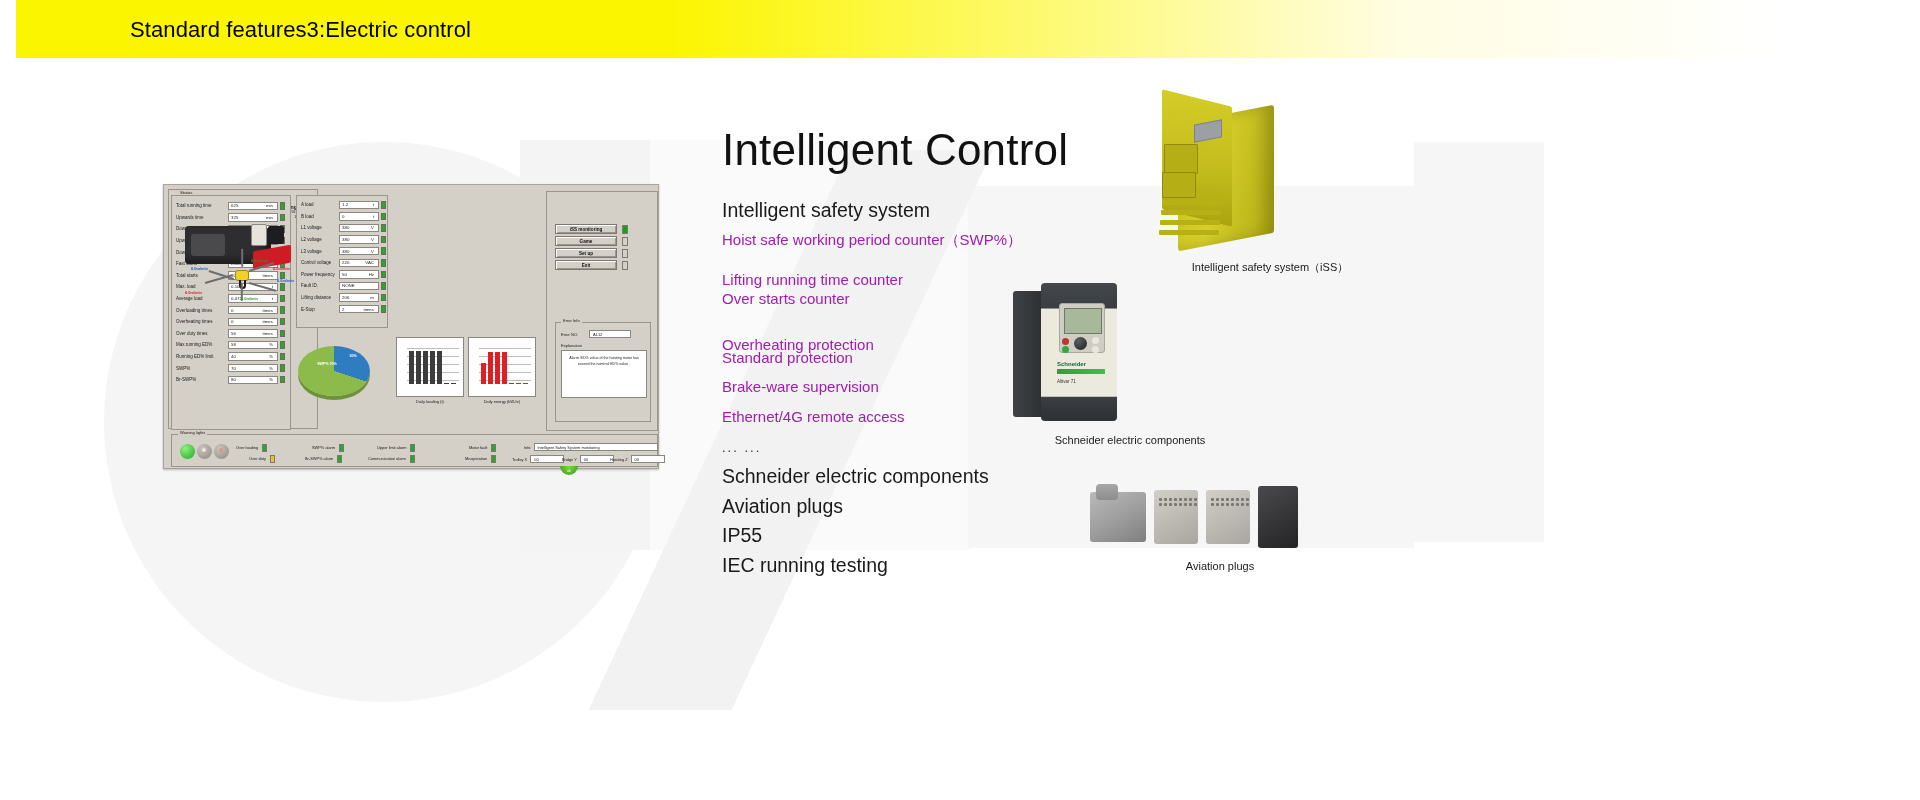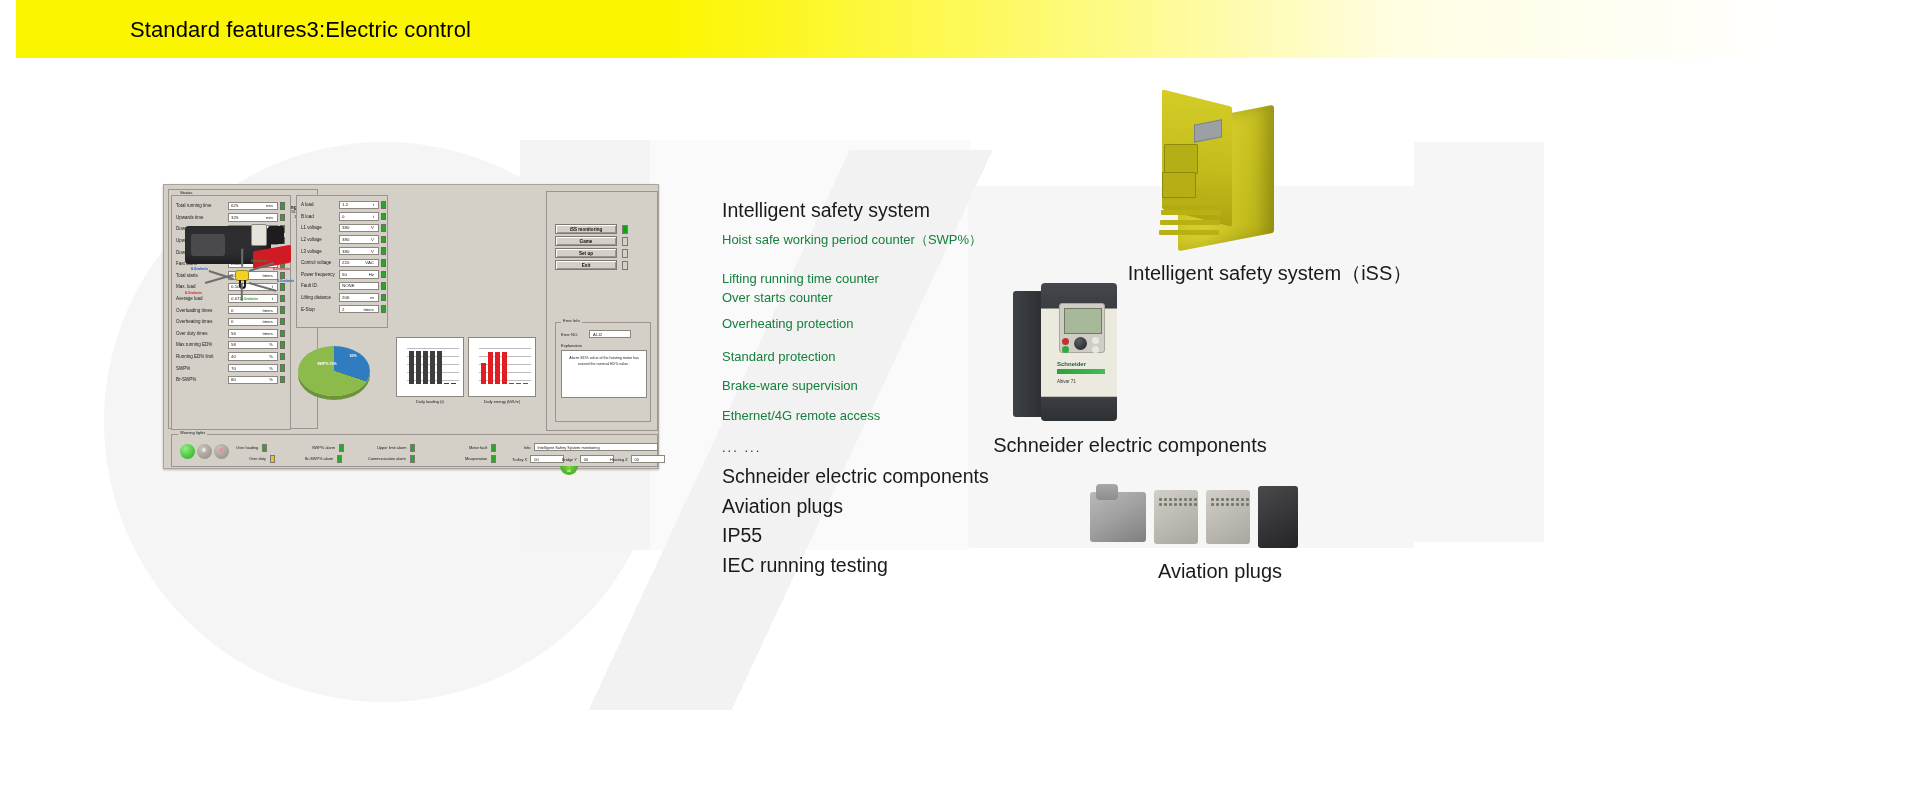--- a/index.html
+++ b/index.html
@@ -201,30 +201,30 @@
   
   .headline {
     position: absolute; left: 722px; top: 125px;
     font-size: 44px; color: #111; letter-spacing: .2px; white-space: nowrap;
   }
   .sub-head {
     position: absolute; left: 722px; top: 199px;
     font-size: 19.5px; color: #1a1a1a; white-space: nowrap;
   }
   .feat {
-    position: absolute; left: 722px; font-size: 13px; color: #15803d; white-space: nowrap;
+    position: absolute; left: 722px; font-size: 15px; color: #a21caf; white-space: nowrap;
   }
   .dots { position: absolute; left: 722px; font-size: 13px; color: #333; letter-spacing: 2px; }
   .big {
     position: absolute; left: 722px; font-size: 19.5px; color: #1a1a1a; white-space: nowrap;
   }
 
   
   .prod-cap {
-    position: absolute; font-size: 20px; color: #1a1a1a; white-space: nowrap; text-align: center;
+    position: absolute; font-size: 11px; color: #1a1a1a; white-space: nowrap; text-align: center;
   }
 
   
   .iss-art { position: absolute; left: 1148px; top: 88px; width: 150px; height: 170px; }
   .iss-body {
     position: absolute; left: 30px; top: 26px; width: 96px; height: 128px;
     background: linear-gradient(100deg, #c9c21f 0%, #d6cf2b 40%, #b3ac14 100%);
     transform: skewY(-11deg); border-radius: 3px;
     box-shadow: inset -10px 0 14px rgba(0,0,0,.18);
   }
@@ -696,26 +696,27 @@
         <div class="info-row" style="left:438px;top:20px;">
           <span class="t">Hoisting Z</span>
           <span class="f" style="width:34px">00</span>
         </div>
       </div>
 
       <div class="bottom-tab">ok</div>
     </div>
   </div>
 
+  <div class="headline">Intelligent Control</div>
   <div class="sub-head">Intelligent safety system</div>
 
   <div class="feat" style="top:231px">Hoist safe working period counter（SWP%）</div>
   <div class="feat" style="top:271px">Lifting running time counter</div>
   <div class="feat" style="top:290px">Over starts counter</div>
-  <div class="feat" style="top:316px">Overheating protection</div>
+  <div class="feat" style="top:336px">Overheating protection</div>
   <div class="feat" style="top:349px">Standard protection</div>
   <div class="feat" style="top:378px">Brake-ware supervision</div>
   <div class="feat" style="top:408px">Ethernet/4G remote access</div>
   <div class="dots" style="top:440px">... ...</div>
 
   <div class="big" style="top:465px">Schneider electric components</div>
   <div class="big" style="top:495px">Aviation plugs</div>
   <div class="big" style="top:524px">IP55</div>
   <div class="big" style="top:554px">IEC running testing</div>
 

